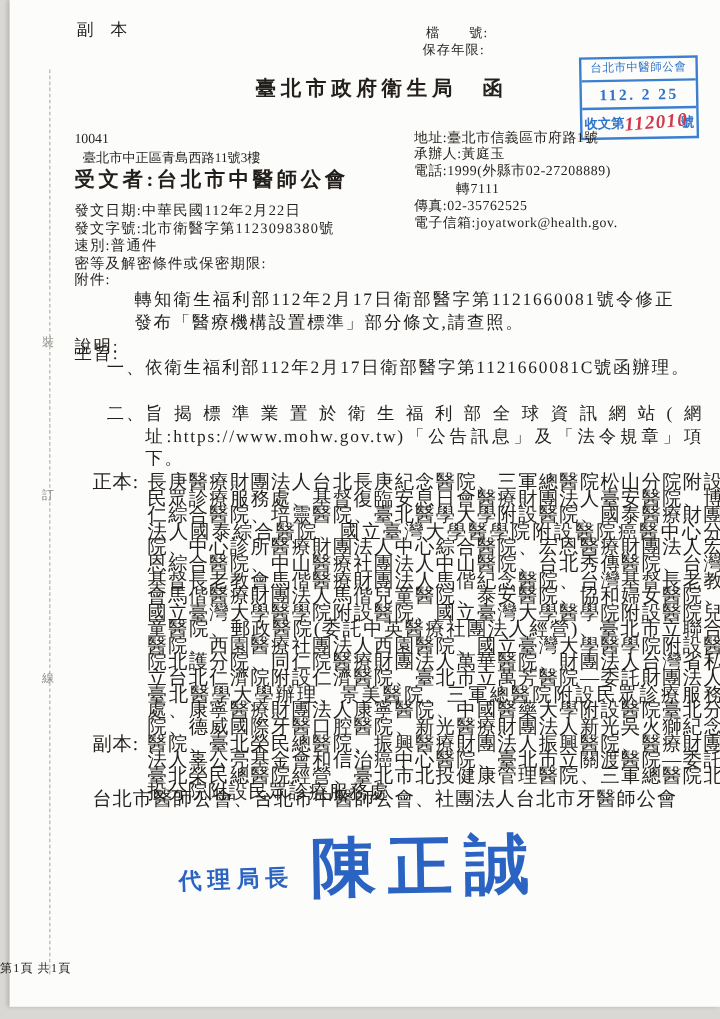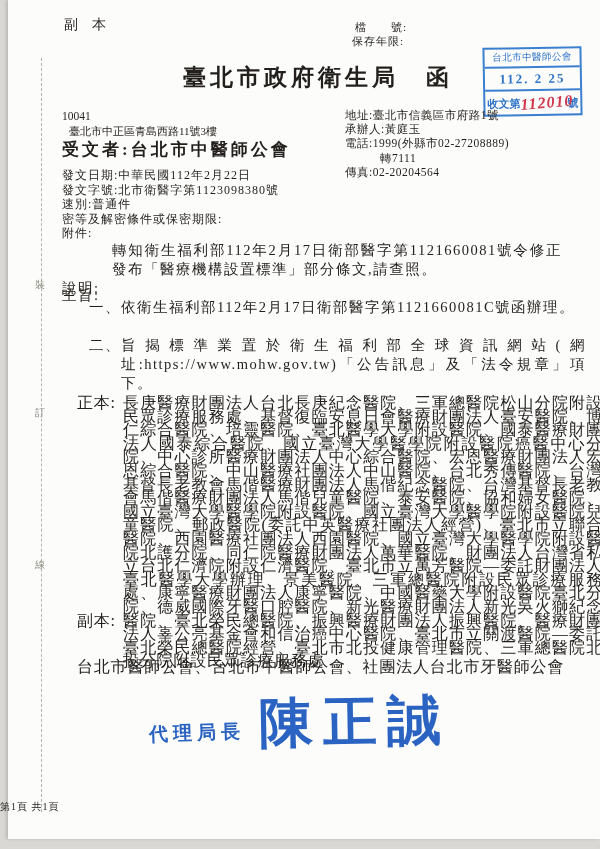--- a/index.html
+++ b/index.html
@@ -14,21 +14,21 @@
   .paper{
     position:absolute;left:8px;top:0;right:0;bottom:10px;
     background:#fcfcfa;
     box-shadow:-2px 0 3px rgba(0,0,0,.15);
   }
   .abs{position:absolute;}
   
   .copy-label{left:64px;top:16px;font-size:14px;letter-spacing:14px;}
   .file-no{left:355px;top:20px;font-size:11px;letter-spacing:1px;}
   .retention{left:352px;top:34px;font-size:11px;letter-spacing:1px;}
-  .doc-title{left:0;right:0;top:62px;text-align:center;font-size:23px;letter-spacing:4px;font-weight:bold;margin-left:36px;}
+  .doc-title{left:0;right:0;top:62px;text-align:center;font-size:17px;letter-spacing:4px;font-weight:bold;margin-left:36px;}
   
   .stamp{
     left:483px;top:47px;width:95px;
     border:2px solid #3a7fd0;color:#2f74c9;
     transform:rotate(-1deg);
     background:rgba(255,255,255,.0);
   }
   .stamp-row{border-bottom:2px solid #3a7fd0;text-align:center;white-space:nowrap;}
   .stamp-row:last-child{border-bottom:none;}
   .stamp-org{font-size:9.5px;line-height:17px;letter-spacing:.5px;}
@@ -108,21 +108,22 @@
   <div>速別:普通件</div>
   <div>密等及解密條件或保密期限:</div>
   <div>附件:</div>
 </div>
 
 <div class="abs contact-block">
   <div>地址:臺北市信義區市府路1號</div>
   <div>承辦人:黃庭玉</div>
   <div>電話:1999(外縣市02-27208889)</div>
   <div class="indent1">轉7111</div>
-  <div>傳真:02-20204564</div>
+  <div>傳真:02-35762525</div>
+  <div>電子信箱:joyatwork@health.gov.</div>
 </div>
 
 <div class="abs subject">
   <span class="lbl">主旨:</span>
   <span class="txt">轉知衛生福利部112年2月17日衛部醫字第1121660081號令修正發布「醫療機構設置標準」部分條文,請查照。</span>
 </div>
 <div class="abs explanation-label">說明:</div>
 <div class="item item-1">
   <span class="no">一、</span>
   <span class="txt">依衛生福利部112年2月17日衛部醫字第1121660081C號函辦理。</span>

